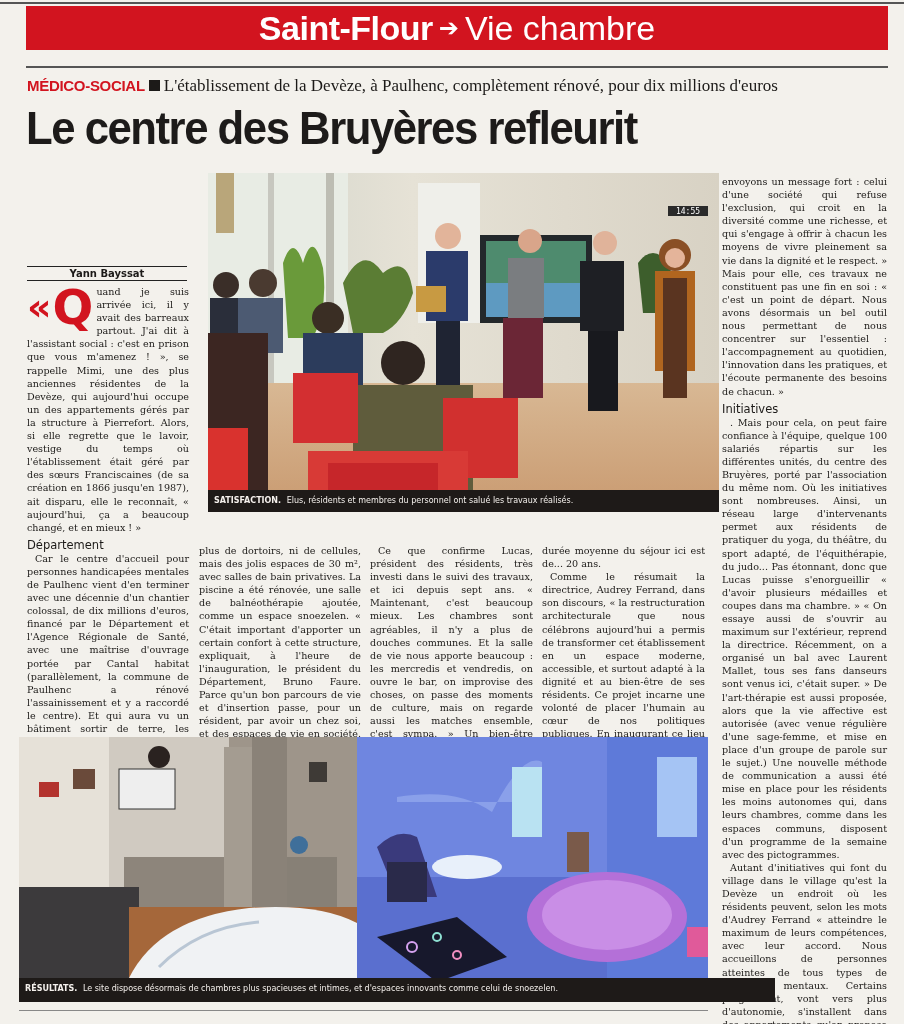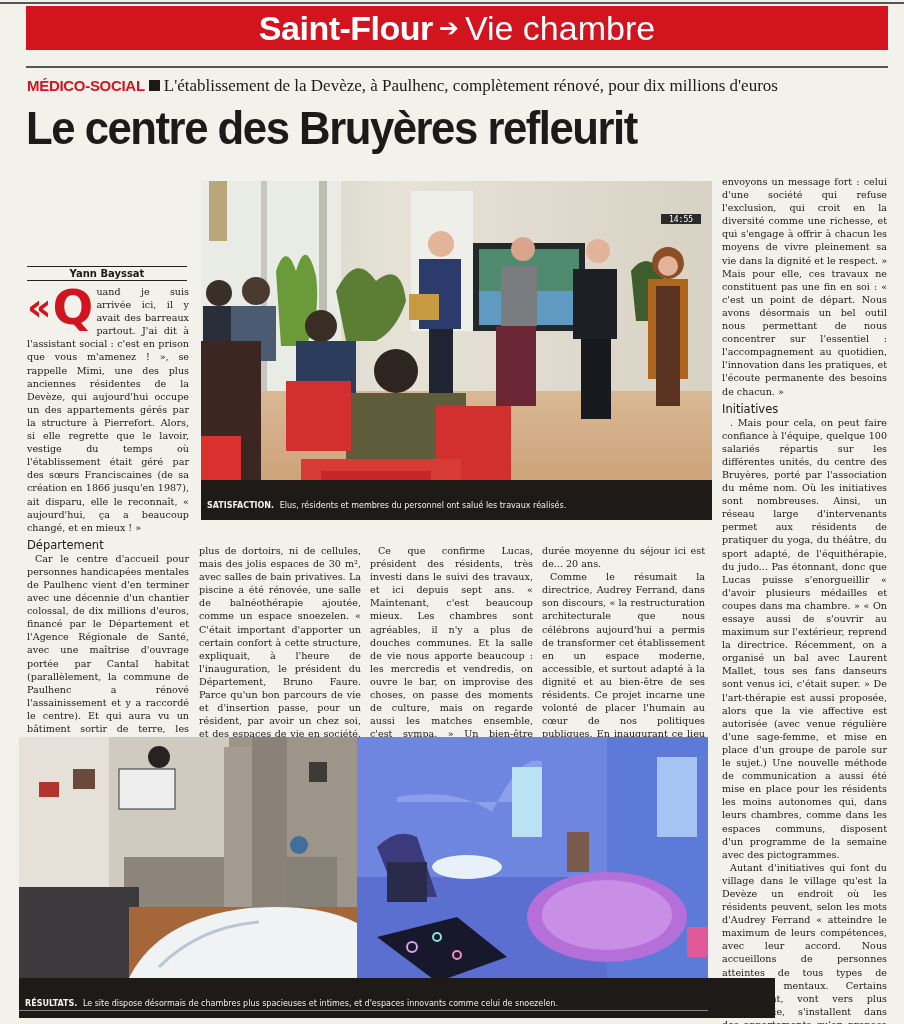--- a/index.html
+++ b/index.html
@@ -70,21 +70,21 @@
     float: left; font-family: "DejaVu Sans", sans-serif; font-weight: bold;
     color: #d2141f; font-size: 48px; line-height: 44px; margin: 0 3px 0 0; height: 48px;
   }
   .dropcap .guil { font-size: 38px; vertical-align: 4px; margin-right: 1px; }
 
   
   .photo { position: absolute; overflow: hidden; }
   .caption-bar {
     position: absolute; background: #1e1a18; color: #f4f0ec;
     font-family: "DejaVu Sans", sans-serif; font-size: 8px; line-height: 12px;
-    padding: 20px 6px; white-space: nowrap;
+    padding: 5px 6px; white-space: nowrap;
   }
   .caption-bar b { font-weight: bold; margin-right: 3px; }
 </style>
 </head>
 <body>
 
 <div class="page">
 
   <div class="top-rule"></div>
   <div class="section-band">
@@ -106,21 +106,21 @@
 
   <div class="col" style="left:27px; top:285px; width:162px;">
     <div class="dropcap-wrap">
       <span class="dropcap"><span class="guil">«</span><span>Q</span></span>
       <p class="noindent">uand je suis arrivée ici, il y avait des barreaux partout. J'ai dit à l'assistant social : c'est en prison que vous m'amenez ! », se rappelle Mimi, une des plus anciennes résidentes de la Devèze, qui aujourd'hui occupe un des appartements gérés par la structure à Pierrefort. Alors, si elle regrette que le lavoir, vestige du temps où l'établissement était géré par des sœurs Franciscaines (de sa création en 1866 jusqu'en 1987), ait disparu, elle le reconnaît, « aujourd'hui, ça a beaucoup changé, et en mieux ! »</p>
     </div>
     <h3>Département</h3>
     <p>Car le centre d'accueil pour personnes handicapées mentales de Paulhenc vient d'en terminer avec une décennie d'un chantier colossal, de dix millions d'euros, financé par le Département et l'Agence Régionale de Santé, avec une maîtrise d'ouvrage portée par Cantal habitat (parallèlement, la commune de Paulhenc a rénové l'assainissement et y a raccordé le centre). Et qui aura vu un bâtiment sortir de terre, les espaces communs être complètement rénovés et repensés. Du côté des chambres, il n'y a désormais</p>
   </div>
 
-  <div class="photo" style="left:201px; top:173px; width:511px; height:339px;margin-top:8px;">
+  <div class="photo" style="left:208px; top:173px; width:511px; height:339px;">
     <svg width="511" height="339" viewBox="0 0 511 339">
       <defs>
         <linearGradient id="wall" x1="0" y1="0" x2="1" y2="0">
           <stop offset="0" stop-color="#cfd2c8"></stop>
             <stop offset="0.4" stop-color="#e6e2d6"></stop>
             <stop offset="1" stop-color="#d8d2c4"></stop>
         </linearGradient>
         <linearGradient id="floor" x1="0" y1="0" x2="0" y2="1">
           <stop offset="0" stop-color="#d8b894"></stop>
             <stop offset="1" stop-color="#c99a70"></stop>

